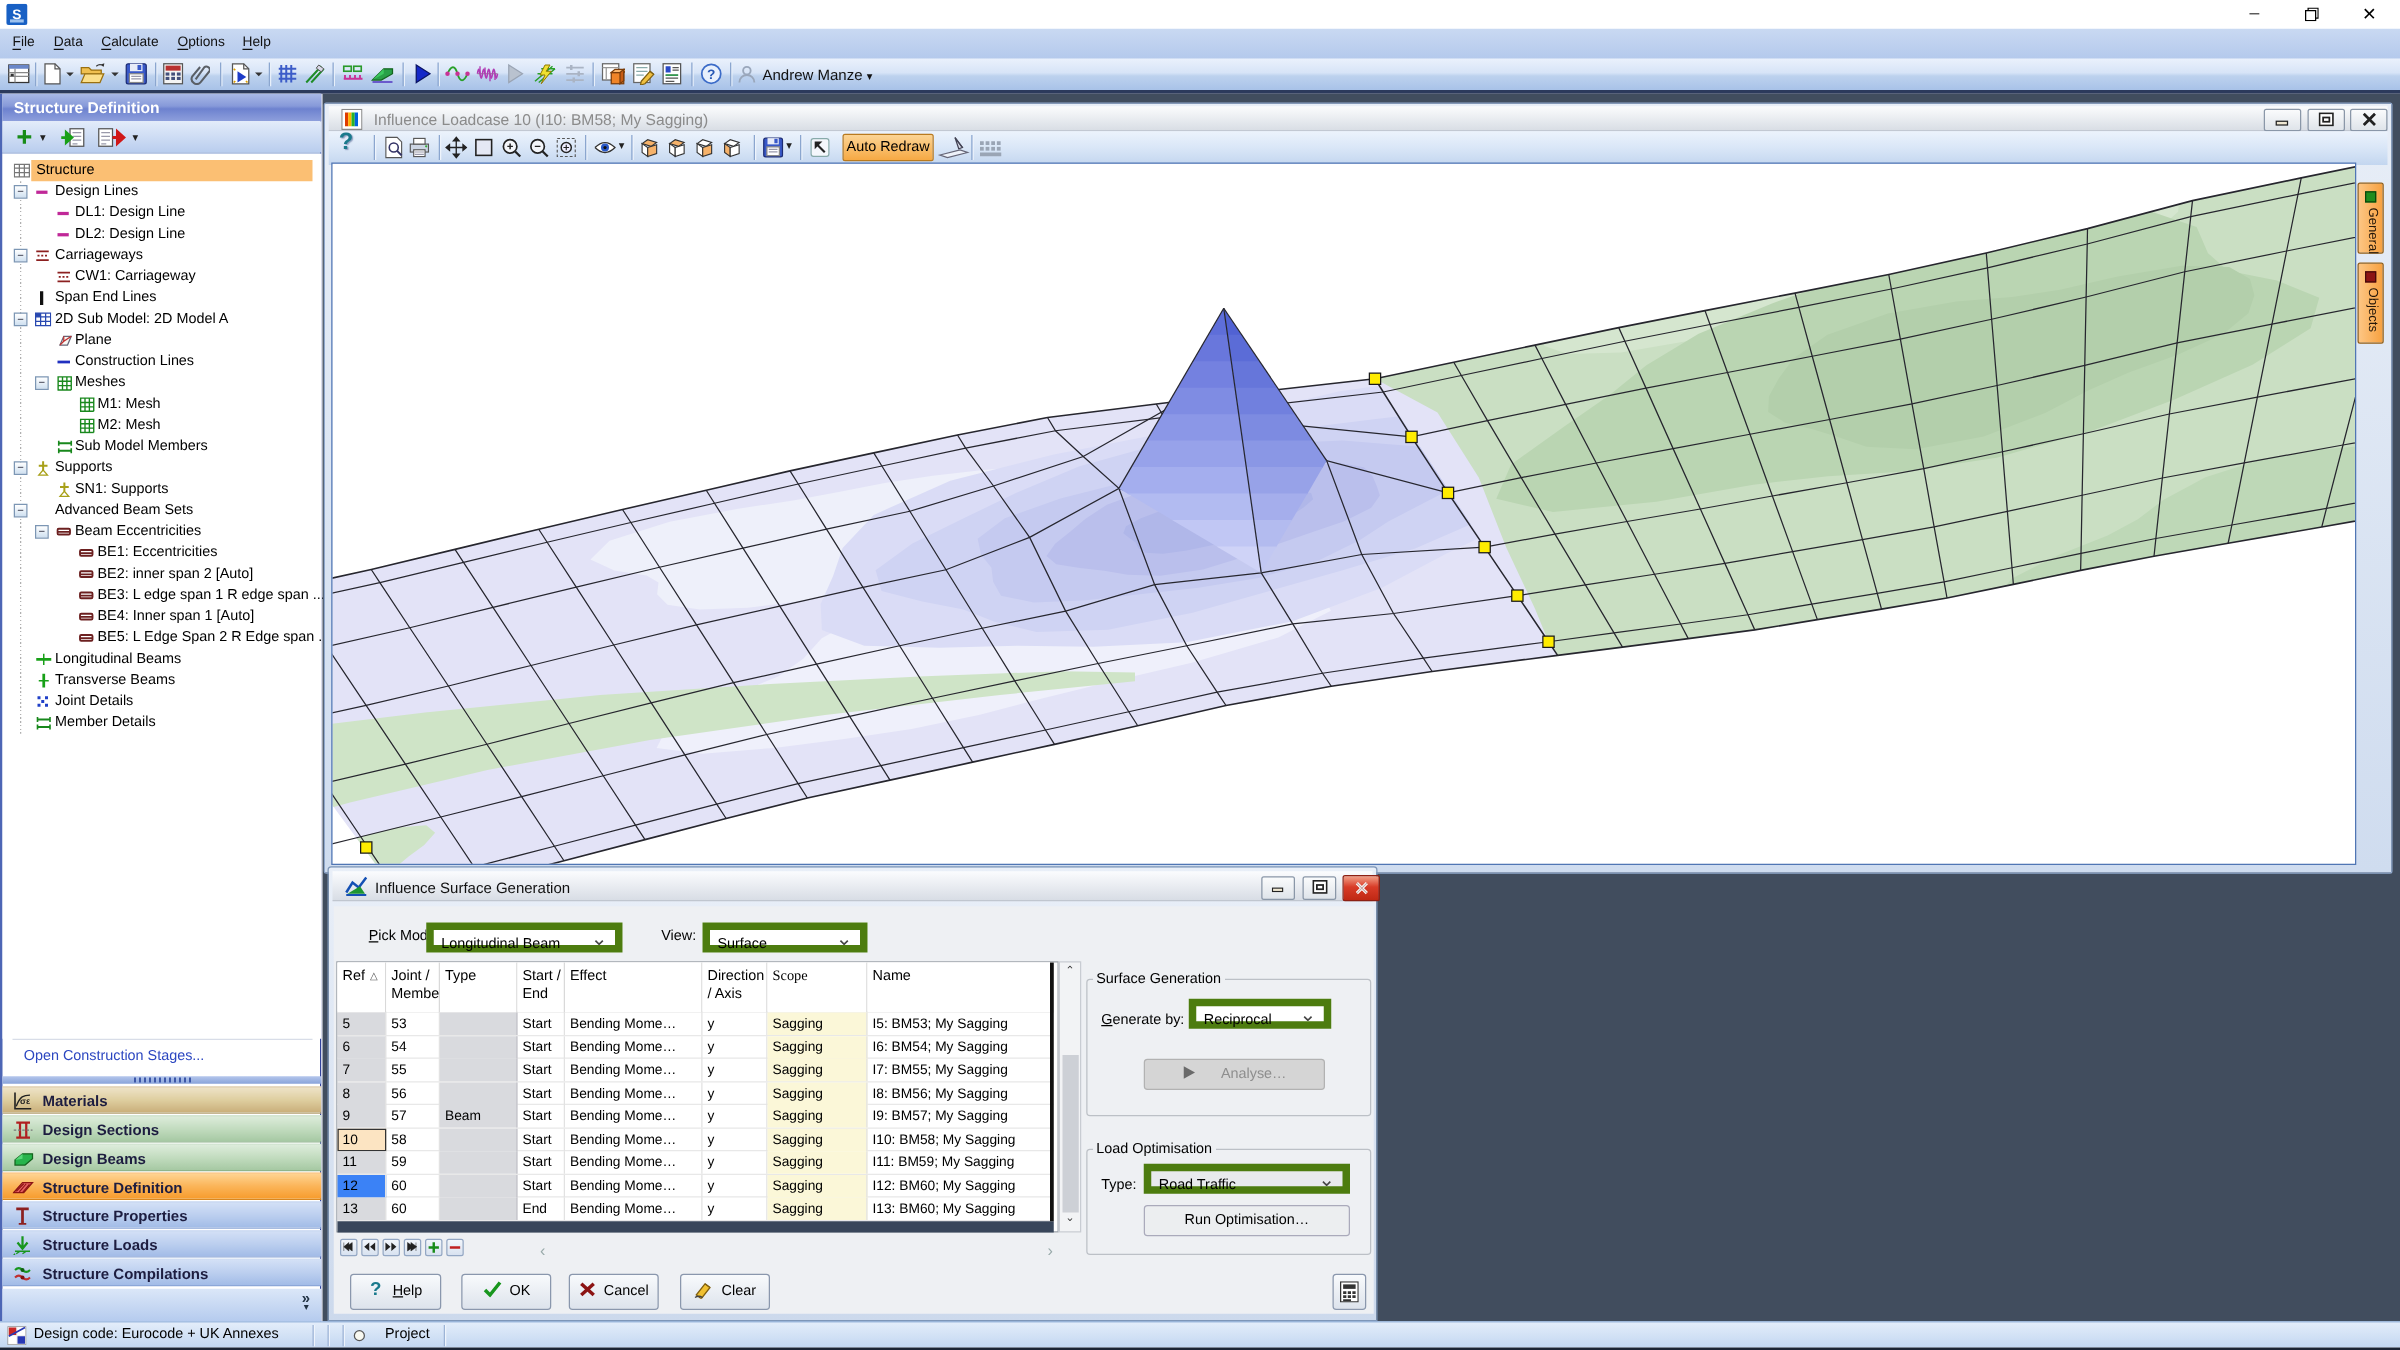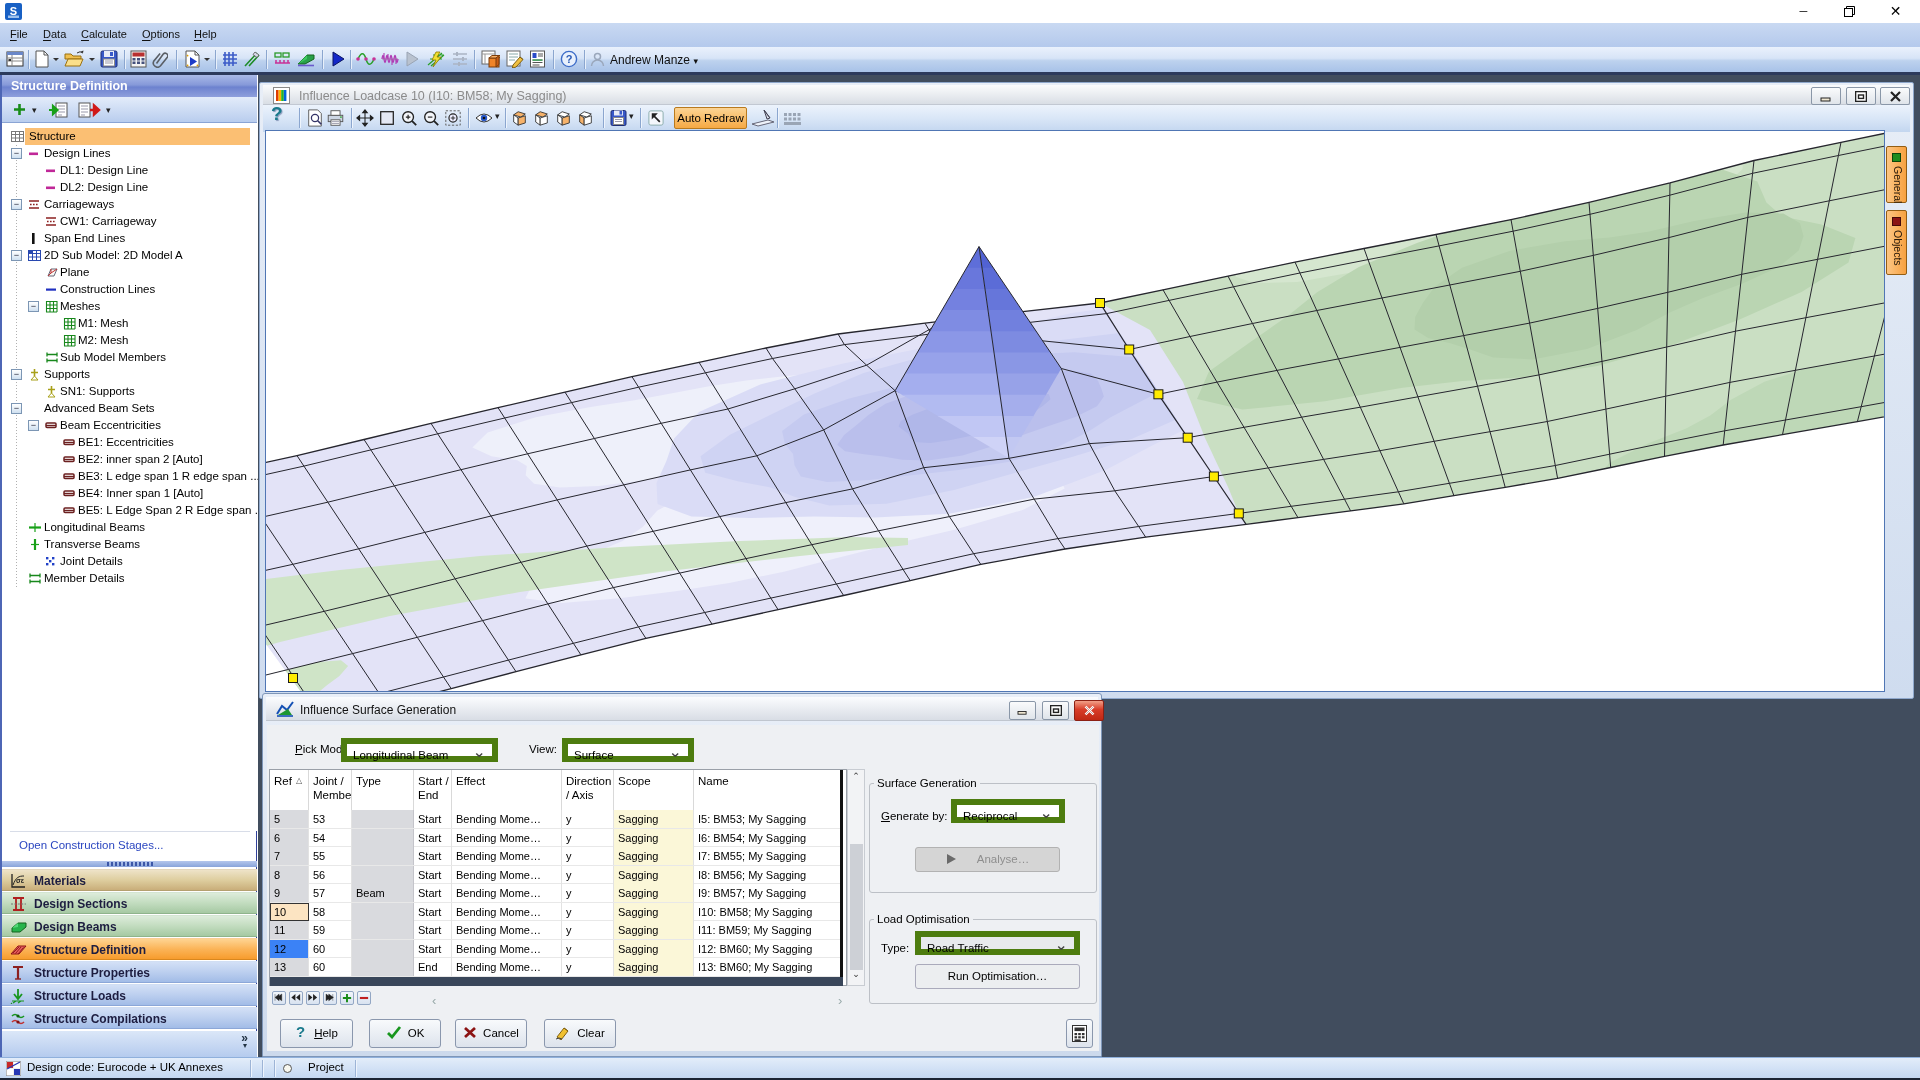--- a/index.html
+++ b/index.html
@@ -450,21 +450,21 @@
             </svg></span>
           <span style="position:absolute;left:42px;top:0">Longitudinal Beams</span>
         </div>
 <div class="trow" style="left:0;top:413px;width:255px">
           <span style="position:absolute;left:26px;top:2px"><svg width="14" height="13" viewBox="0 0 14 13">
               <path d="M7 1 v11" stroke="#18a018" stroke-width="2.2"></path>
               <path d="M3 6.5 h8" stroke="#18a018" stroke-width="1.2"></path>
             </svg></span>
           <span style="position:absolute;left:42px;top:0">Transverse Beams</span>
         </div>
-<div class="trow" style="left:16px;top:430px;width:265px">
+<div class="trow" style="left:0;top:430px;width:265px">
           <span style="position:absolute;left:26px;top:2px"><svg width="13" height="13" viewBox="0 0 13 13">
               <g fill="#2040c8">
                 <rect x="2" y="2" width="2.4" height="2.4"></rect>
                 <rect x="8" y="2" width="2.4" height="2.4"></rect>
                 <rect x="2" y="8" width="2.4" height="2.4"></rect>
                 <rect x="8" y="8" width="2.4" height="2.4"></rect>
                 <rect x="5" y="5" width="2.4" height="2.4"></rect>
               </g>
             </svg></span>
           <span style="position:absolute;left:42px;top:0">Joint Details</span>
@@ -769,21 +769,21 @@
 <label class="lbl" style="left:262px;top:18px;">View:</label>
 <div class="combo" style="left:295px;top:13px;width:132px;">Surface<span class="chev">⌄</span></div>
 <div id="dtable">
             <div style="position:absolute;left:0;top:0;width:573px;height:40px;border-bottom:1px solid #c8c8c8;background:#fff">
               <div class="hdr" style="left:0px;width:39px;">Ref</div>
               <div class="hdr" style="left:39px;width:43px;">Joint /<br>Member</div>
               <div class="hdr" style="left:82px;width:62px;">Type</div>
               <div class="hdr" style="left:144px;width:38px;">Start /<br>End</div>
               <div class="hdr" style="left:182px;width:110px;">Effect</div>
               <div class="hdr" style="left:292px;width:52px;">Direction<br>/ Axis</div>
-              <div class="hdr" style="left:344px;width:80px;">Scope</div>
+              <div class="hdr" style="left:344px;width:80px;font-family:Liberation Serif, serif;">Scope</div>
               <div class="hdr" style="left:424px;width:149px;">Name</div>
               <span style="position:absolute;left:26px;top:6px;font-size:8px;color:#555">△</span>
             </div>
             <div style="position:absolute;left:0;top:40.0px;width:573px;height:18.5px;border-bottom:1px solid #e8e8e8">
               <div class="cell" style="left:0;top:0;width:39px;background:#d9dade;">5</div>
               <div class="cell" style="left:39px;top:0;width:43px;">53</div>
               <div class="cell" style="left:82px;top:0;width:62px;background:#d9dade;border-right:1px solid #c4c4ca"></div>
               <div class="cell" style="left:144px;top:0;width:38px;">Start</div>
               <div class="cell" style="left:182px;top:0;width:110px;">Bending Mome…</div>
               <div class="cell" style="left:292px;top:0;width:52px;">y</div>

